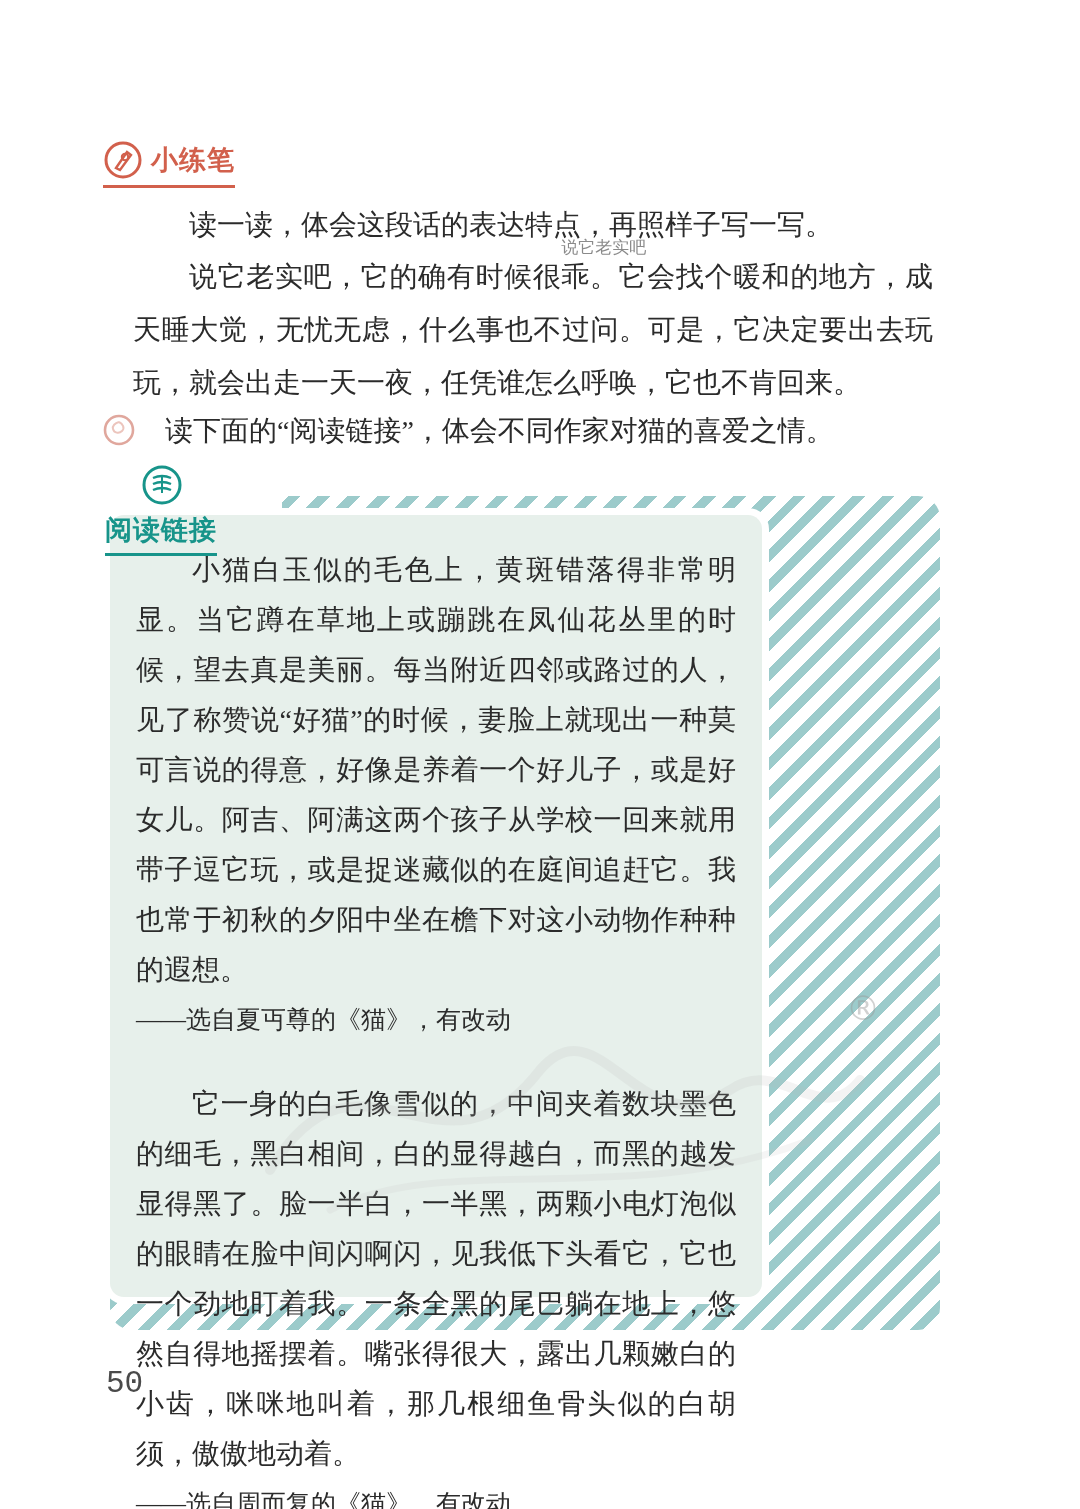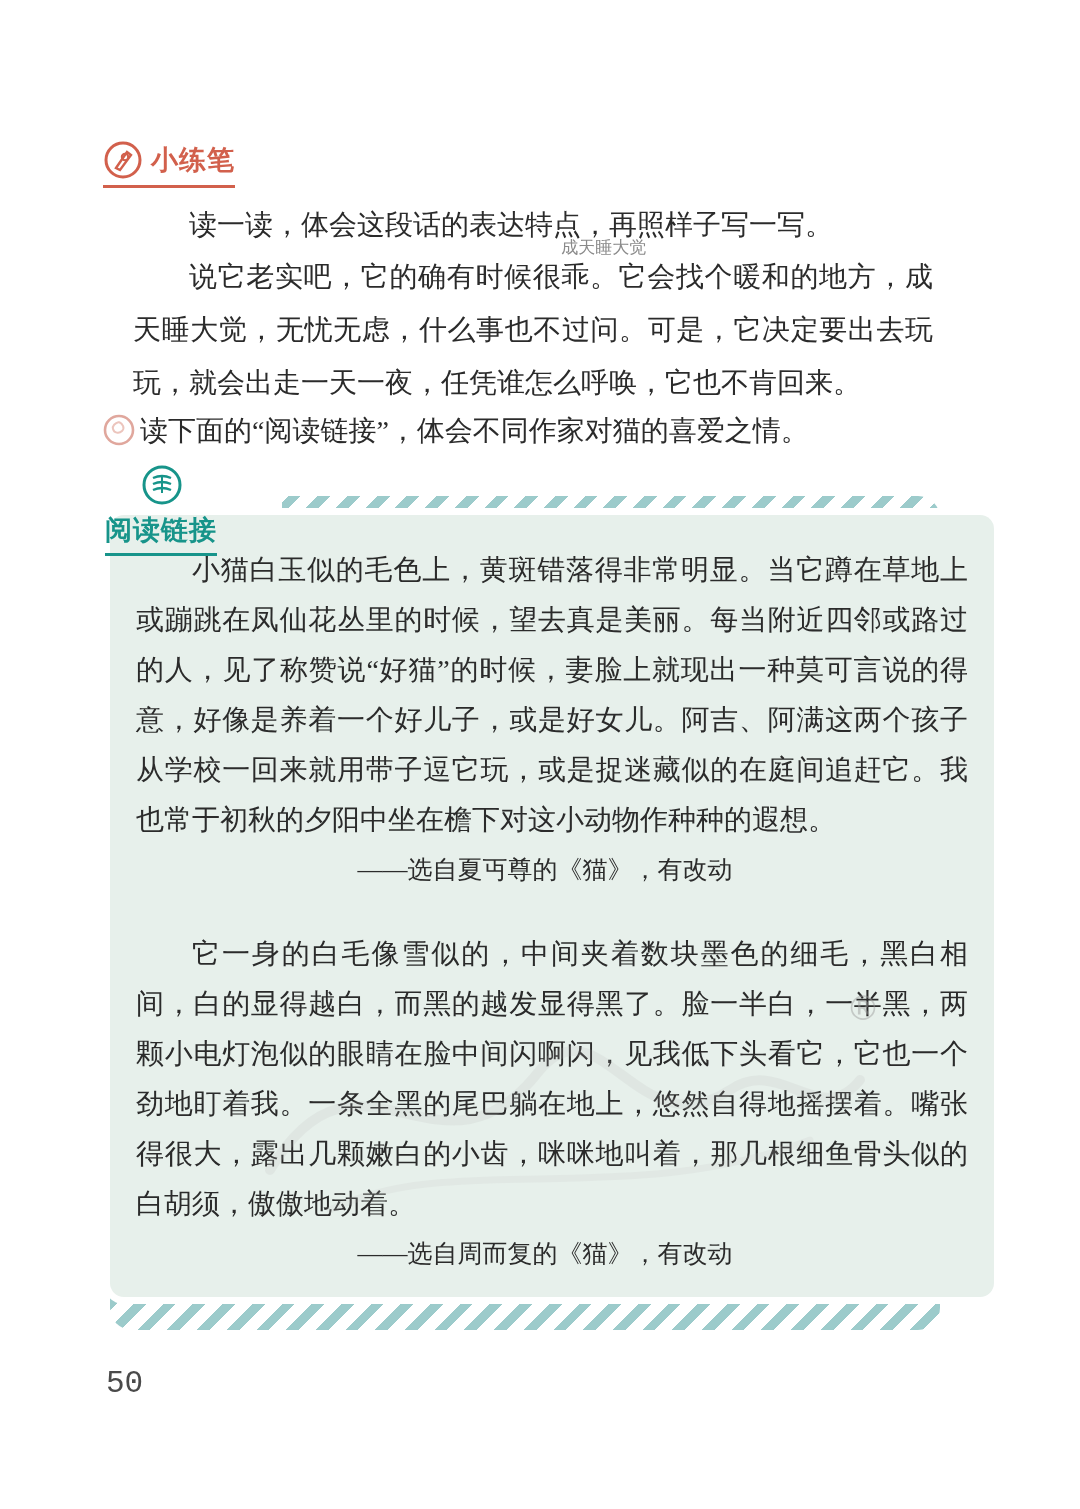--- a/index.html
+++ b/index.html
@@ -58,21 +58,21 @@
     line-height:1;
     white-space:nowrap;
   }
 
   
   #bullet-row {
     position:absolute;
     left:103px; top:410px;
     display:flex;
     align-items:flex-start;
-    gap:5px;
+    gap:30px;
     width:840px;
   }
   #bullet-row .bullet-text {
     font-size:28px;
     line-height:42px;
   }
 
   
   #link-box-frame {
     position:absolute;
@@ -83,37 +83,37 @@
   }
   #stripe-gap-topleft {
     position:absolute;
     left:0; top:0;
     width:172px; height:24px;
     background:#ffffff;
   }
   #link-box {
     position:absolute;
     left:0; top:19px;
-    width:884px; height:782px;
+    width:652px; height:782px;
     background:#e7f0eb;
     border-radius:14px;
     box-shadow:0 0 0 7px #ffffff;
     padding:30px 26px 0 26px;
   }
   .excerpt-text {
     font-size:28px;
     line-height:50px;
     text-align:justify;
     text-indent:2em;
     color:#2b2b2b;
   }
   .excerpt-attr {
     font-size:25px;
     line-height:46px;
-    text-align:center;
+    text-align:left;
     padding-right:14px;
     margin-top:2px;
   }
   #excerpt-2 { margin-top:36px; }
 
   
   #watermark {
     position:absolute;
     left:210px; top:960px;
     width:700px; height:300px;
@@ -148,21 +148,21 @@
       <path d="M13 28 L24 12 L28 15 L17 30 Z" fill="none" stroke="#d2604c" stroke-width="2.4"></path>
       <circle cx="22" cy="17" r="3.2" fill="none" stroke="#d2604c" stroke-width="2"></circle>
     </svg>
   </span>
   <span class="hdr-label">小练笔</span>
 </div>
 
 <p class="para" id="intro-para">读一读，体会这段话的表达特点，再照样子写一写。</p>
 
 <p class="para" id="passage-para">
-  <span>说它老实吧，它的确有时候很</span><span class="ruby-wrap"><span class="pinyin">成天睡大觉</span><span>乖</span></span><span>。它会找个暖和的地方，成天睡大觉，无忧无虑，什么事也不过问。可是，它决定要出去玩玩，就会出走一天一夜，任凭谁怎么呼唤，它也不肯回来。</span>
+  <span>说它老实吧，它的确有时候很</span><span class="ruby-wrap"><span class="pinyin">说它老实吧</span><span>乖</span></span><span>。它会找个暖和的地方，成天睡大觉，无忧无虑，什么事也不过问。可是，它决定要出去玩玩，就会出走一天一夜，任凭谁怎么呼唤，它也不肯回来。</span>
 </p>
 
 <div id="bullet-row">
   <span style="flex:0 0 auto; margin-top:4px;">
     <svg width="32" height="32" viewBox="0 0 32 32">
       <circle cx="16" cy="16" r="14" fill="none" stroke="#e0a79d" stroke-width="2.6"></circle>
       <path d="M16 8 c4 2 6 6 3 9 c-3 3 -8 2 -9 -2 c-1 -3 2 -6 6 -7" fill="none" stroke="#ecc5bd" stroke-width="2"></path>
     </svg>
   </span>
   <span class="bullet-text">读下面的“阅读链接”，体会不同作家对猫的喜爱之情。</span>

